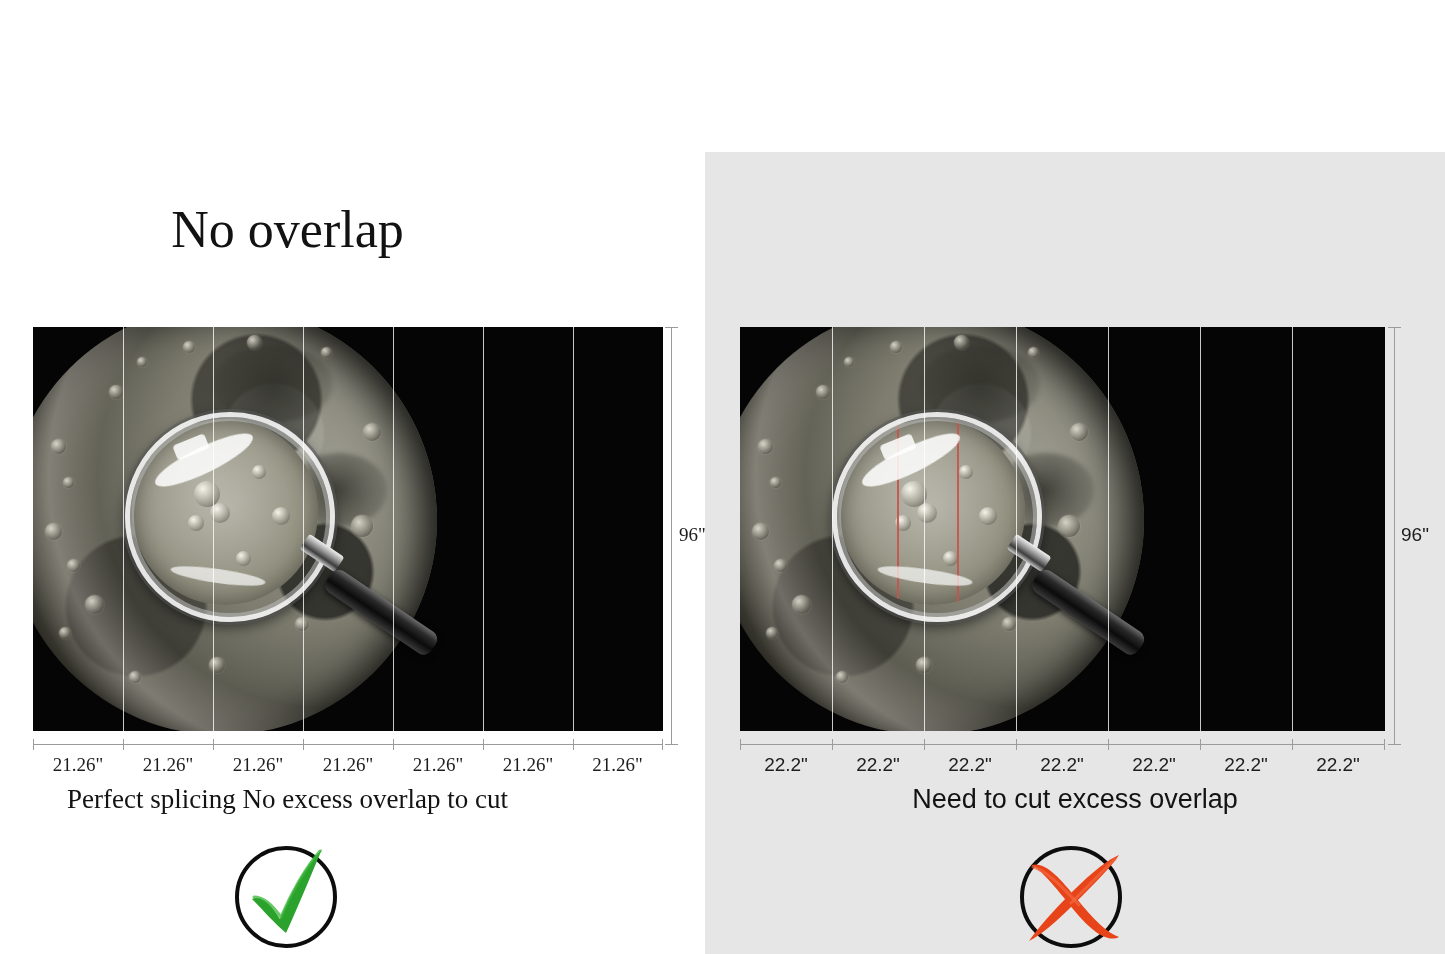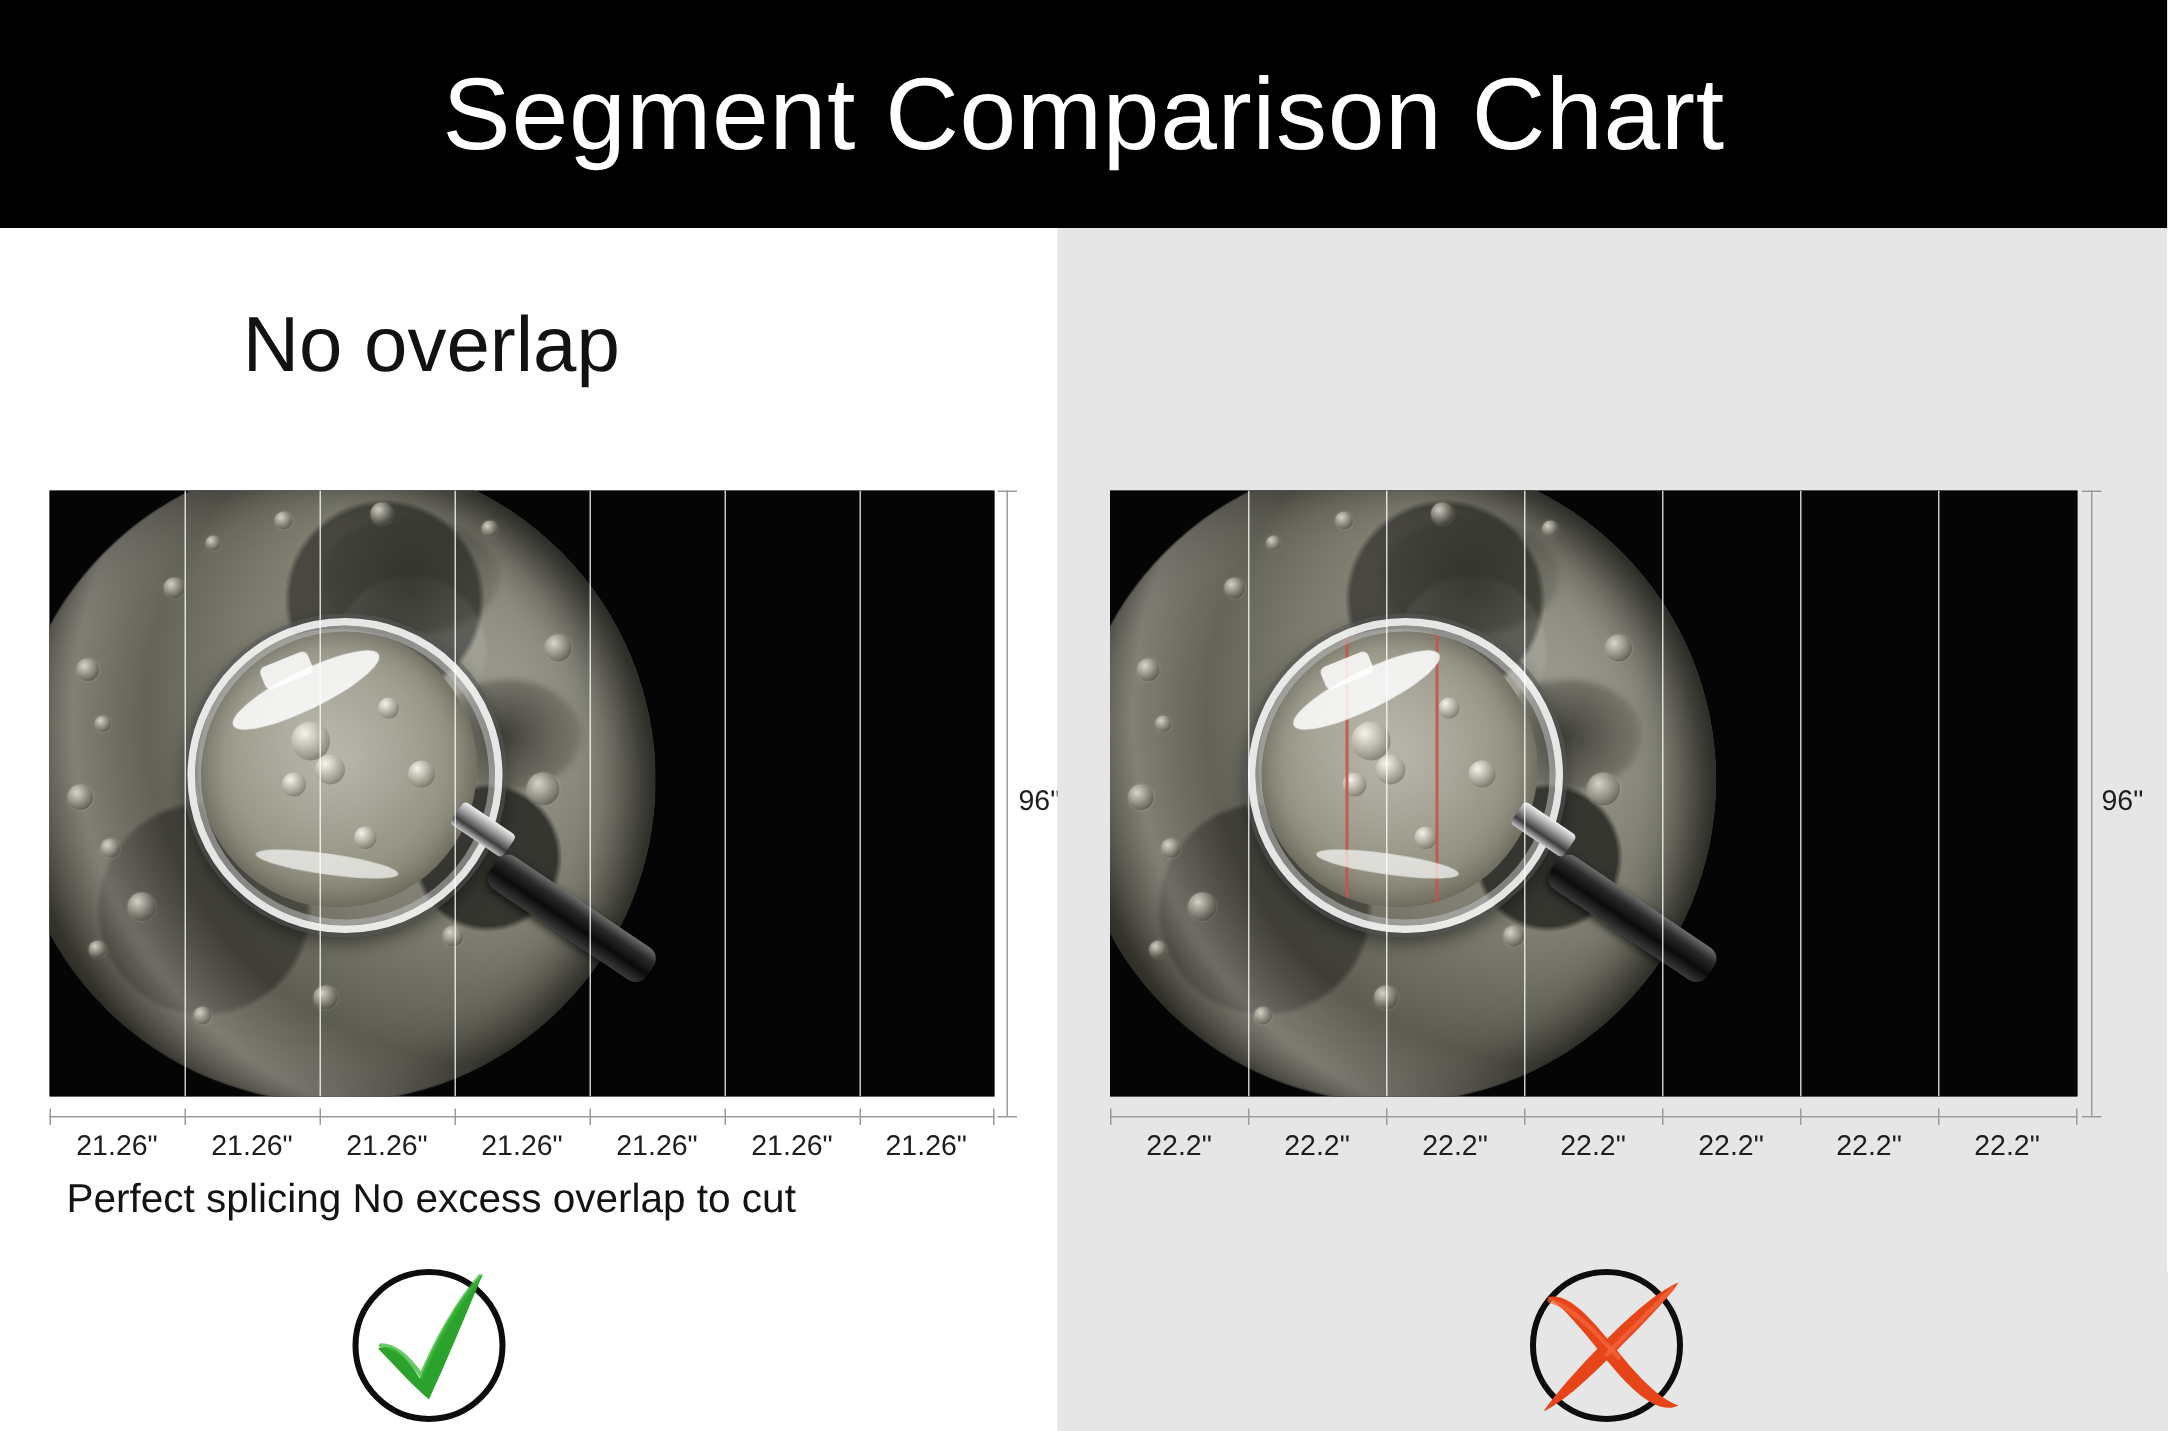--- a/index.html
+++ b/index.html
@@ -43,21 +43,21 @@
     line-height: 1;
     white-space: nowrap;
   }
 
   
   .panel {
     position: absolute;
     top: 152px;
     height: 802px;
   }
-  .panel-left  { left: 0px;   width: 575px; background: #ffffff; }
+  .panel-left  { left: 0px;   width: 575px; background: #ffffff; font-family: Liberation Serif, serif; }
   .panel-right { left: 705px; width: 740px; background: #e6e6e6; }
 
   .panel-heading {
     position: absolute;
     top: 52px;
     width: 100%;
     text-align: center;
     font-size: 52px;
     font-weight: 400;
     color: #121212;
@@ -245,23 +245,20 @@
     width: 120px;
     height: 118px;
   }
   .mark svg { display: block; }
 </style>
 </head>
 <body>
 
 <div id="page">
 
-  <div class="banner">
-    <div class="banner-title">Segment Comparison Chart</div>
-  </div>
 
   <div class="panel panel-left">
 
     <div class="panel-heading">No overlap</div>
 
     <div class="figure figure-left">
       <div class="board">
 
         <div class="moon-scene">
 
@@ -425,20 +422,21 @@
       <div class="dim-label" style="left:368px; top:428px; width:92px;">22.2"</div>
       <div class="dim-label" style="left:460px; top:428px; width:92px;">22.2"</div>
       <div class="dim-label" style="left:552px; top:428px; width:92px;">22.2"</div>
 
       <div class="dim-v" style="left:654px; top:0px;   height:417px;"></div>
       <div class="dim-vcap" style="left:648px; top:0px;"></div>
       <div class="dim-vcap" style="left:648px; top:417px;"></div>
       <div class="dim-vlabel" style="left:661px; top:198px;">96"</div>
     </div>
 
+    <div class="caption">Need to cut excess overlap</div>
 
     <div class="mark">
       <svg width="120" height="118" viewBox="0 0 120 118" aria-hidden="true">
         <circle cx="56" cy="60" r="49" fill="none" stroke="#0d0d0d" stroke-width="4"></circle>
         <path d="M16 28 C30 24 44 40 62 62 C78 82 92 96 104 100 C92 106 76 94 58 72 C40 50 26 32 16 28 Z" fill="#e8441a"></path>
         <path d="M104 18 C96 30 80 46 60 66 C40 86 26 98 14 104 C22 92 38 74 58 54 C78 34 94 22 104 18 Z" fill="#e8441a"></path>
         <path d="M18 30 C32 34 48 50 64 68" fill="none" stroke="#f4683f" stroke-width="3" stroke-linecap="round" opacity="0.7"></path>
         <path d="M100 22 C88 34 72 50 56 66" fill="none" stroke="#f4683f" stroke-width="3" stroke-linecap="round" opacity="0.7"></path>
       </svg>
     </div>

